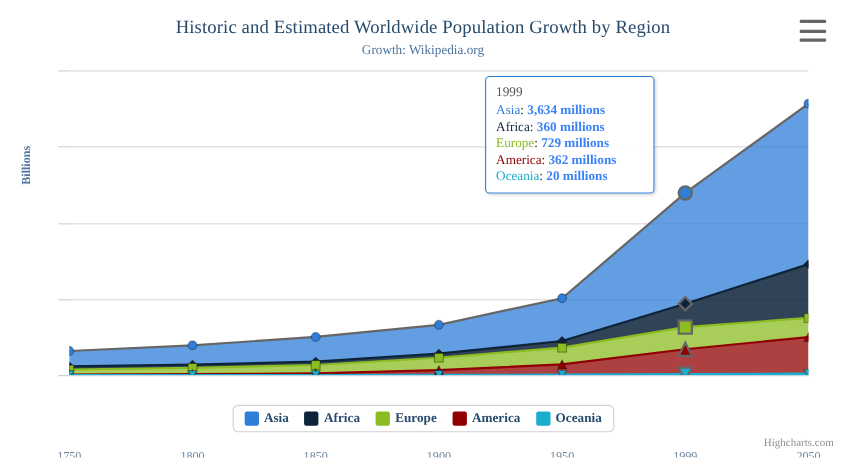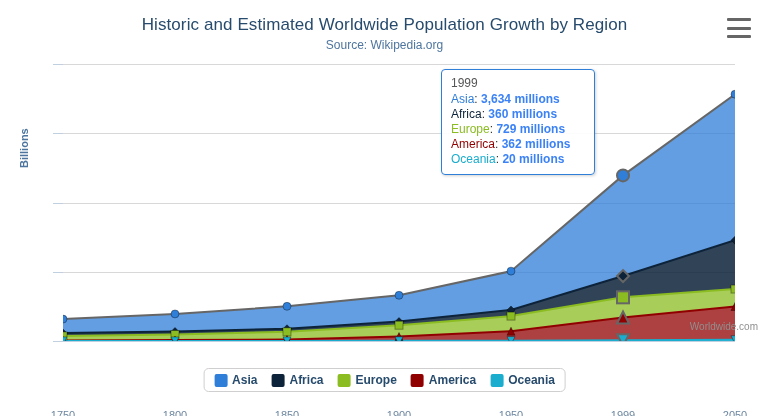--- a/index.html
+++ b/index.html
@@ -1,19 +1,19 @@
 <!DOCTYPE html>
 <html><head>
 <meta charset="utf-8">
 <style>
   html,body{margin:0;padding:0;background:#ffffff;}
   body{width:769px;height:416px;overflow:hidden;
        font-family:"Liberation Sans", sans-serif;
        -webkit-font-smoothing:antialiased;}
-  #chart-root{position:relative;width:769px;height:340px;background:#fff;}
+  #chart-root{position:relative;width:769px;height:416px;background:#fff;font-family:Liberation Serif, serif;}
 
   
   .chart-title{position:absolute;top:15px;left:0;width:769px;text-align:center;
      font-size:17px;color:#274b6d;letter-spacing:.1px;}
   .chart-subtitle{position:absolute;top:38px;left:0;width:769px;text-align:center;
      font-size:12px;color:#4d759e;}
 
   
   .ctx-btn{position:absolute;top:18px;right:18px;width:24px;height:20px;
      display:flex;flex-direction:column;justify-content:space-between;cursor:pointer;}
@@ -52,21 +52,21 @@
 
   .credits{position:absolute;right:11px;bottom:8px;font-size:10px;color:#909090;
      cursor:pointer;}
 </style>
 </head>
 <body>
 
 <div id="chart-root">
 
   <div class="chart-title">Historic and Estimated Worldwide Population Growth by Region</div>
-  <div class="chart-subtitle">Source: Wikipedia.org</div>
+  <div class="chart-subtitle">Growth: Wikipedia.org</div>
 
   <div class="ctx-btn">
     <span></span>
     <span></span>
     <span></span>
   </div>
 
   <div class="yaxis-title">Billions</div>
 
   <div class="plot" id="plot">
@@ -164,14 +164,14 @@
       <div class="leg-item">
         <span class="leg-swatch" style="background: rgb(145, 0, 0);"></span>
         <span class="leg-text">America</span>
       </div>
       <div class="leg-item">
         <span class="leg-swatch" style="background: rgb(26, 173, 206);"></span>
         <span class="leg-text">Oceania</span>
       </div>
     </div>
 
-  <div class="credits">Worldwide.com</div>
+  <div class="credits">Highcharts.com</div>
 </div>
 
 </body></html>

